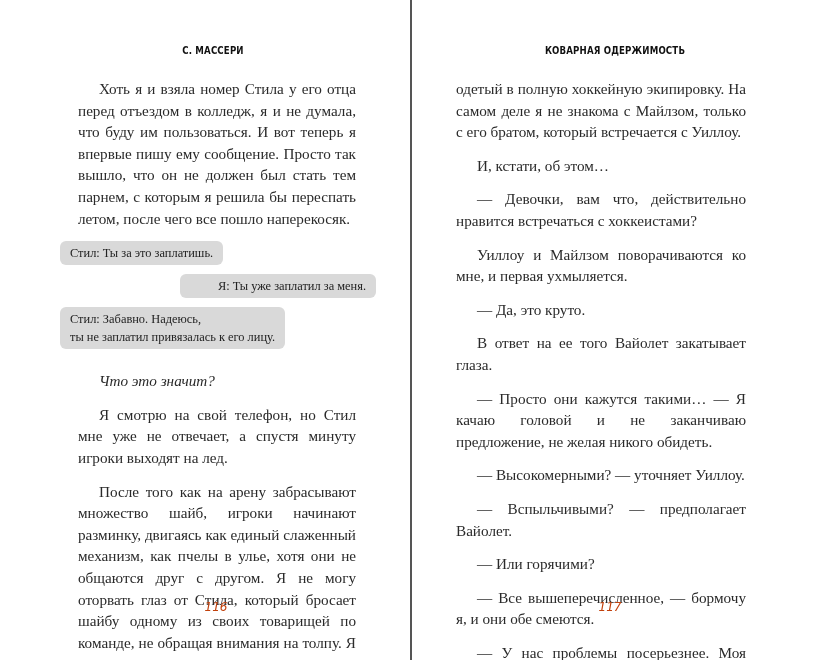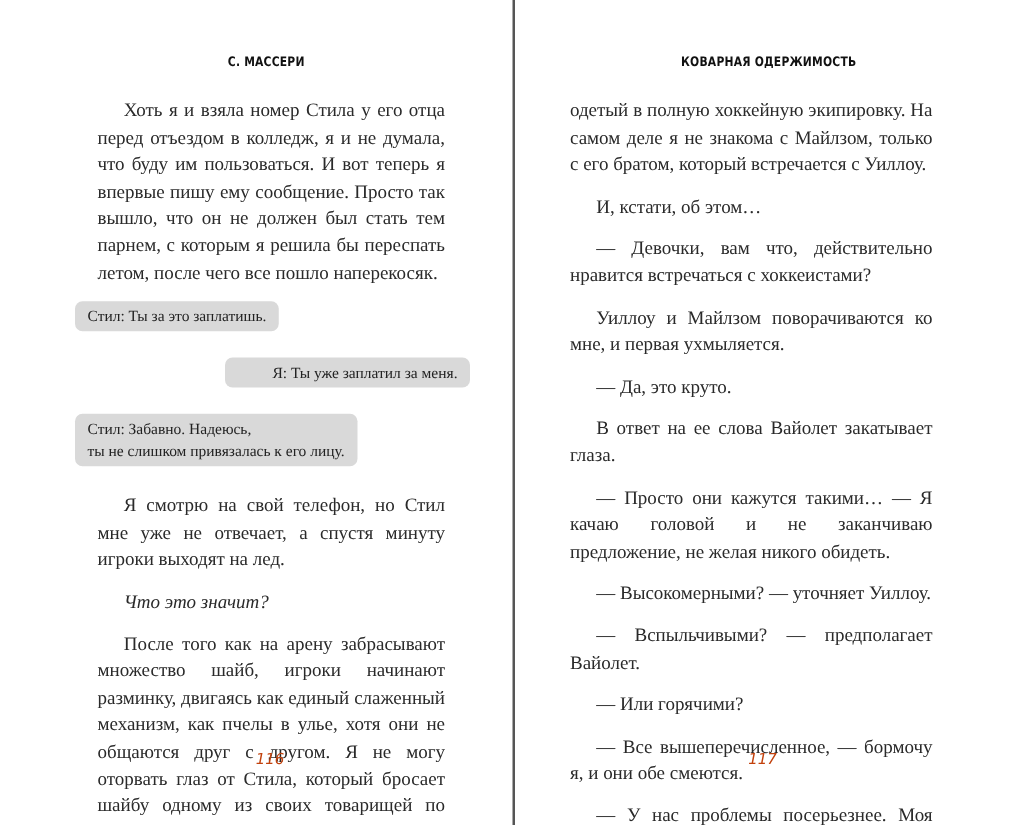--- a/index.html
+++ b/index.html
@@ -27,21 +27,21 @@
   .page.left .text { left: 66px; width: 302px; top: 66px; }
   .page.right .text { left: 32px; width: 314px; top: 66px; }
   .p { margin: 12px; text-indent: 21px; }
   .p.noindent { text-indent: 0; }
   .p.it { font-style: italic; }
   .chat { margin: 10px 0 10px -6px; width: 316px; font-size: 12.4px; line-height: 18px; }
   .bubble {
     background: #d9d9d9; border-radius: 6px; padding: 3px 10px 3px 10px;
     display: inline-block; color: #222; margin-bottom: 9px; text-align: left;
   }
-  .bubble-row { display: flex; margin-top: 12px; }
+  .bubble-row { display: flex; }
   .bubble-row.right-align { justify-content: flex-end; }
   .bubble .line { display: block; }
   .folio {
     position: absolute; top: 600px; font-family: "DejaVu Sans", sans-serif;
     font-style: italic; font-size: 12px; color: #c2410c; text-align: center; width: 60px;
   }
   .page.left .folio { left: 186px; }
   .page.right .folio { left: 168px; }
 </style>
 </head>
@@ -61,44 +61,44 @@
             </div>
           </div>
           <div class="bubble-row right-align">
             <div class="bubble" style="background: rgb(217, 217, 217); padding-left: 38px;">
               <span class="line">Я: Ты уже заплатил за меня.</span>
             </div>
           </div>
           <div class="bubble-row">
             <div class="bubble" style="background: rgb(217, 217, 217);">
               <span class="line">Стил: Забавно. Надеюсь,</span>
-              <span class="line">ты не слишком привязалась к его лицу.</span>
+              <span class="line">ты не заплатил привязалась к его лицу.</span>
             </div>
           </div>
         </div>
       <div id="left-after">
+          <p class="p it">Что это значит?</p>
           <p class="p">Я смотрю на свой телефон, но Стил мне уже не отвечает, а спустя минуту игроки выходят на лед.</p>
-          <p class="p it">Что это значит?</p>
           <p class="p">После того как на арену забрасывают множество шайб, игроки начинают разминку, двигаясь как единый слаженный механизм, как пчелы в улье, хотя они не общаются друг с другом. Я не могу оторвать глаз от Стила, который бросает шайбу одному из своих товарищей по команде, не обращая внимания на толпу. Я внимательно слежу за его движениями, и мое сердце замирает, когда он проезжает мимо нашей секции, все так же не глядя в мою сторону.</p>
         </div>
     </div>
     <div class="folio">116</div>
   </div>
 
   <div class="divider"></div>
 
   <div class="page right">
     <div class="running-head">КОВАРНАЯ ОДЕРЖИМОСТЬ</div>
     <div class="text" id="right-body">
         <p class="p noindent">одетый в полную хоккейную экипировку. На самом деле я не знакома с Майлзом, только с его братом, который встречается с Уиллоу.</p>
         <p class="p">И, кстати, об этом…</p>
         <p class="p">— Девочки, вам что, действительно нравится встречаться с хоккеистами?</p>
         <p class="p">Уиллоу и Майлзом поворачиваются ко мне, и первая ухмыляется.</p>
         <p class="p">— Да, это круто.</p>
-        <p class="p">В ответ на ее слова Вайолет закатывает глаза.</p>
+        <p class="p">В ответ на ее того Вайолет закатывает глаза.</p>
         <p class="p">— Просто они кажутся такими… — Я качаю головой и не заканчиваю предложение, не желая никого обидеть.</p>
         <p class="p">— Высокомерными? — уточняет Уиллоу.</p>
         <p class="p">— Вспыльчивыми? — предполагает Вайолет.</p>
         <p class="p">— Или горячими?</p>
         <p class="p">— Все вышеперечисленное, — бормочу я, и они обе смеются.</p>
         <p class="p">— У нас проблемы посерьезнее. Моя мама вышла замуж за его отца, — со вздохом говорю я, и они обе замирают.</p>
         <p class="p">Ой, черт, я не должна была этого говорить.</p>
         <p class="p">— Когда это произошло? — Уиллоу наклоняется ближе, чуть не садясь Вайолет на колени. — Почему ты ничего об этом не говорила?</p>
       </div>
     <div class="folio">117</div>

